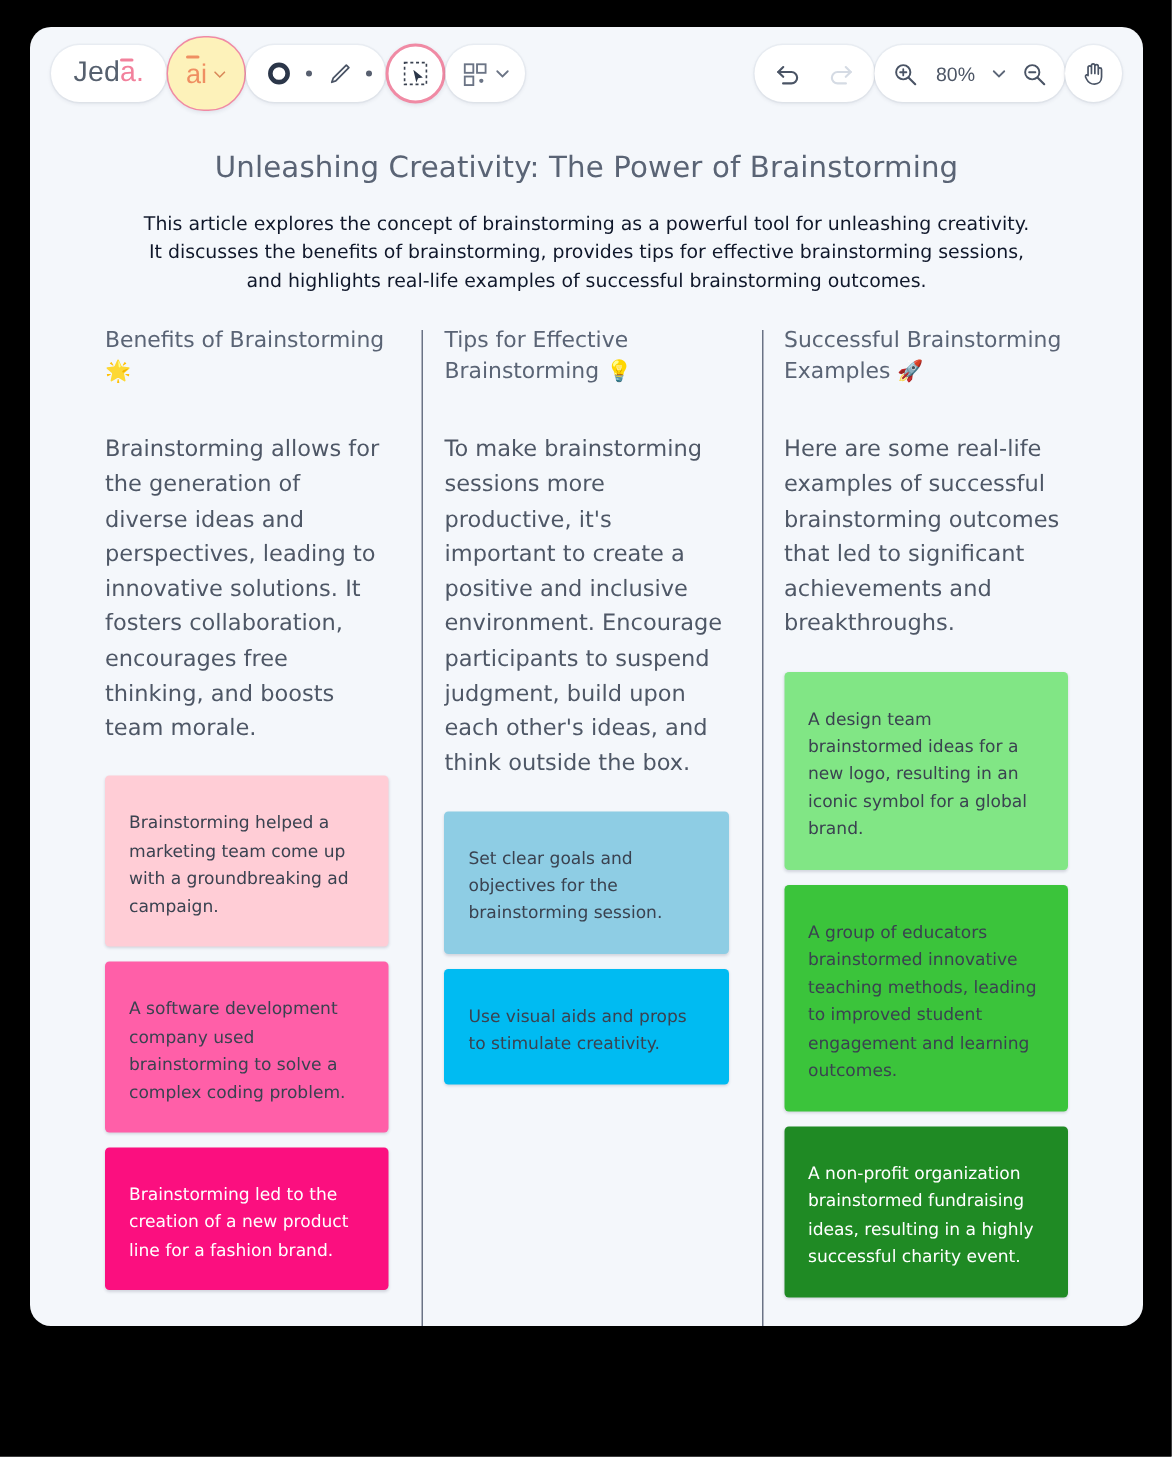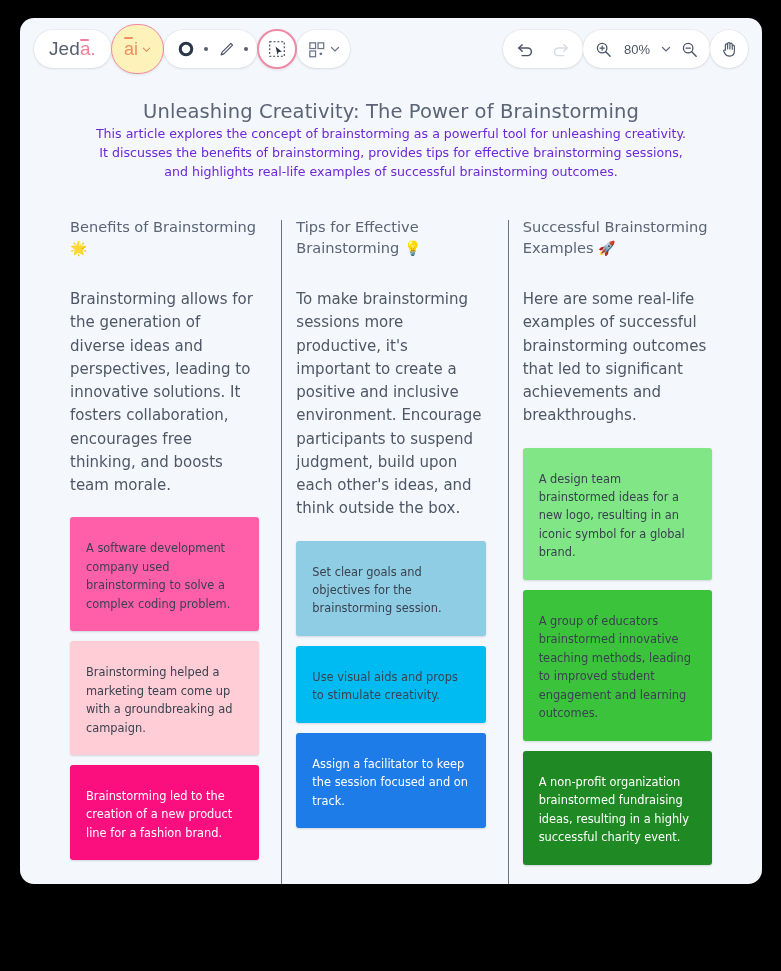--- a/index.html
+++ b/index.html
@@ -110,26 +110,26 @@
   }
   #doc-title {
     text-align: center;
     font-size: 19.5px;
     color: #5a6475;
     font-family: "DejaVu Sans", sans-serif;
     margin-top: 20px;
     letter-spacing: .1px;
   }
   #doc-intro {
-    margin: 1px auto 0;
+    margin: 16px auto 0;
     width: 600px;
     text-align: center;
     font-size: 12.6px;
     line-height: 1.52;
-    color: #6d28d9;
+    color: #0f172a;
     font-family: "DejaVu Sans", sans-serif;
   }
 
   
   #columns {
     position: absolute;
     left: 50px; top: 136px;
     width: 650px;
     display: flex;
   }
@@ -269,38 +269,37 @@
 
     <div id="columns">
 
       <div class="column">
         <div class="col-heading">
           <span>Benefits of Brainstorming</span>
           <span class="emoji">🌟</span>
         </div>
         <div class="col-body">Brainstorming allows for the generation of diverse ideas and perspectives, leading to innovative solutions. It fosters collaboration, encourages free thinking, and boosts team morale.</div>
         <div class="cards">
+          <div class="card" style="background: rgb(255, 205, 214); color: rgb(58, 66, 80);">Brainstorming helped a marketing team come up with a groundbreaking ad campaign.</div>
           <div class="card" style="background: rgb(255, 95, 168); color: rgb(58, 66, 80);">A software development company used brainstorming to solve a complex coding problem.</div>
-          <div class="card" style="background: rgb(255, 205, 214); color: rgb(58, 66, 80);">Brainstorming helped a marketing team come up with a groundbreaking ad campaign.</div>
           <div class="card" style="background: rgb(251, 15, 127); color: rgb(255, 255, 255);">Brainstorming led to the creation of a new product line for a fashion brand.</div>
         </div>
       </div>
 
       <div class="col-divider"></div>
 
       <div class="column">
         <div class="col-heading">
           <span>Tips for Effective Brainstorming</span>
           <span class="emoji">💡</span>
         </div>
         <div class="col-body">To make brainstorming sessions more productive, it's important to create a positive and inclusive environment. Encourage participants to suspend judgment, build upon each other's ideas, and think outside the box.</div>
         <div class="cards">
           <div class="card" style="background: rgb(142, 205, 228); color: rgb(58, 66, 80);">Set clear goals and objectives for the brainstorming session.</div>
           <div class="card" style="background: rgb(0, 187, 242); color: rgb(58, 66, 80);">Use visual aids and props to stimulate creativity.</div>
-          <div class="card" style="background: rgb(30, 124, 232); color: rgb(255, 255, 255);">Assign a facilitator to keep the session focused and on track.</div>
         </div>
       </div>
 
       <div class="col-divider"></div>
 
       <div class="column">
         <div class="col-heading">
           <span>Successful Brainstorming Examples</span>
           <span class="emoji">🚀</span>
         </div>

